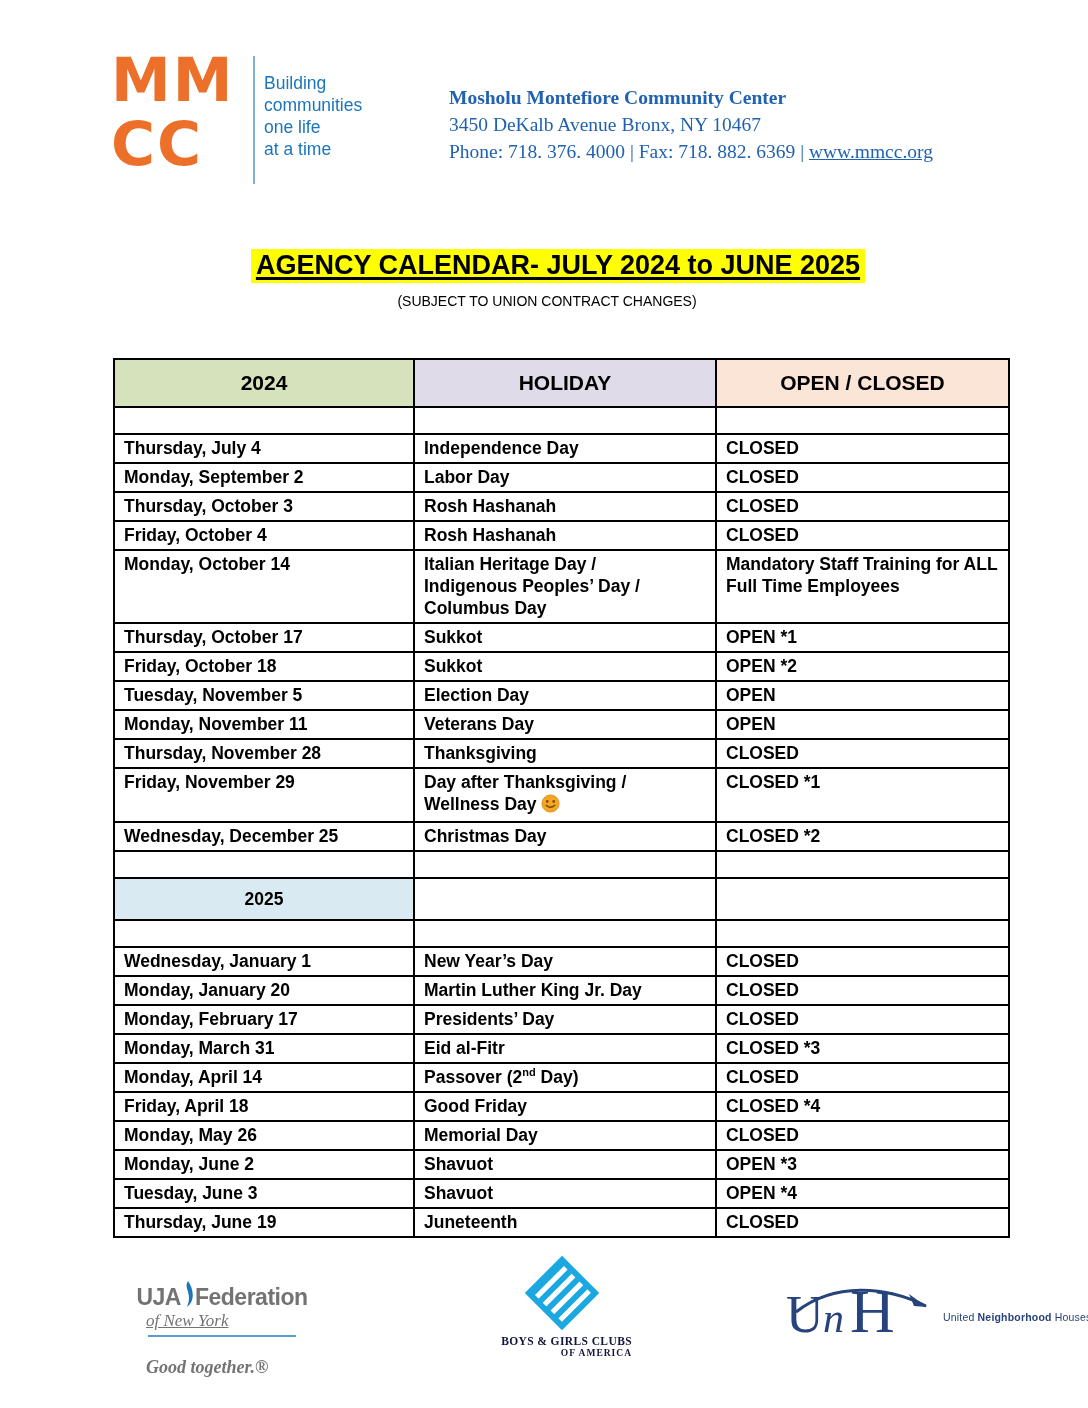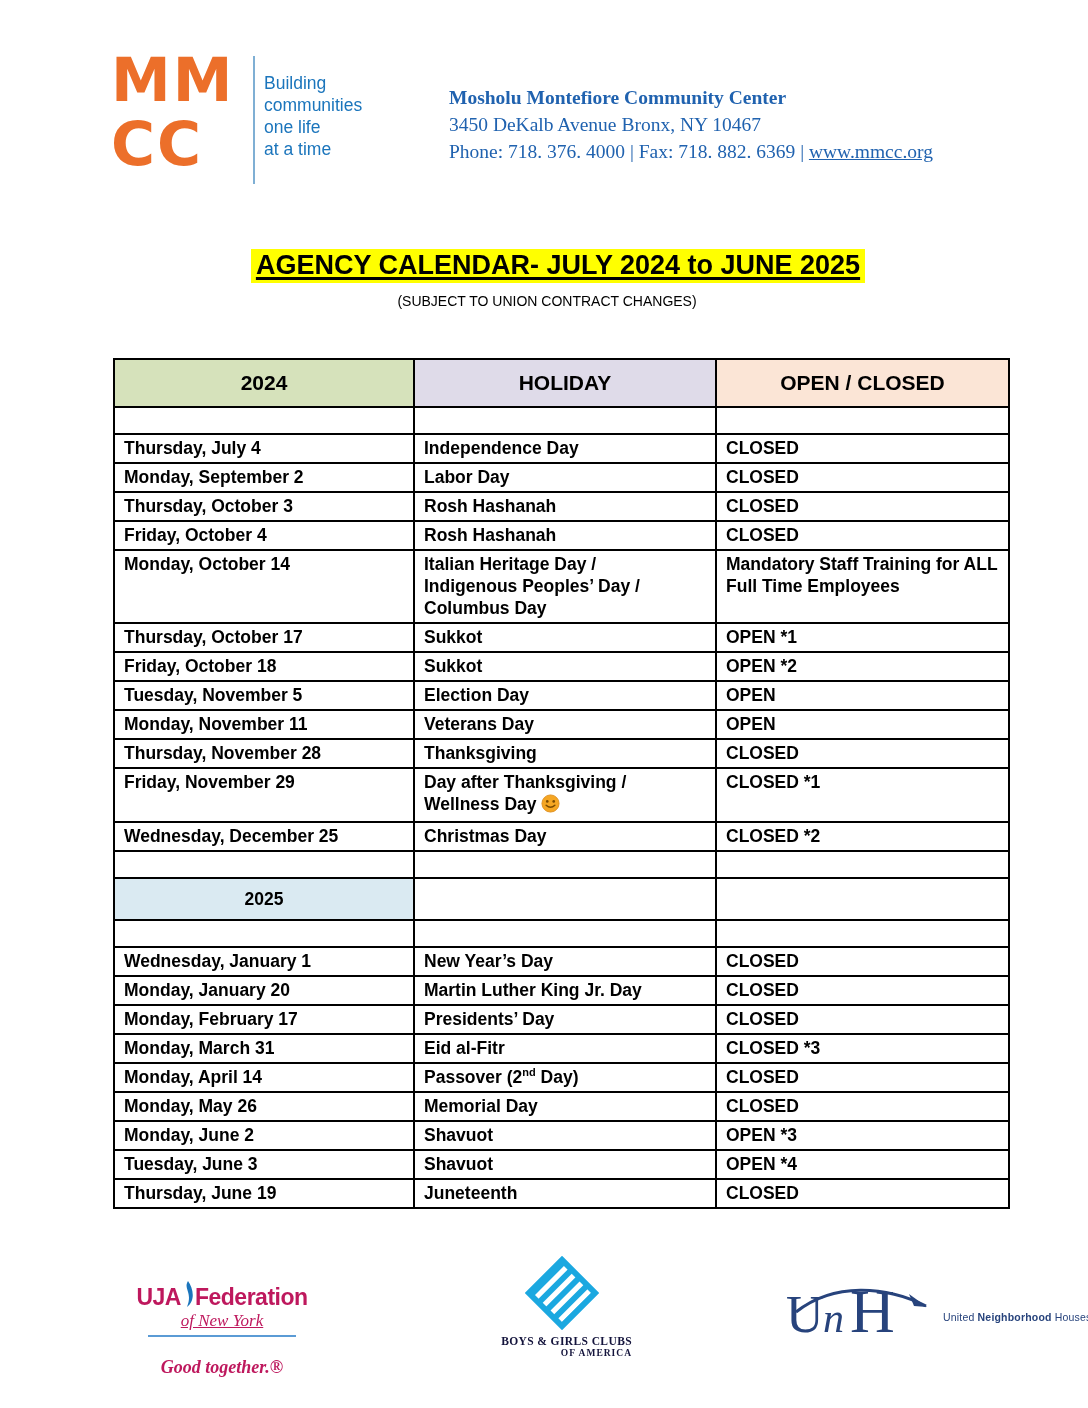--- a/index.html
+++ b/index.html
@@ -64,21 +64,21 @@
   .year2-cell {
     background:var(--lightblue) !important; text-align:center; vertical-align:middle !important;
     font-size:21px; height:32px; padding:4px !important;
   }
   .highlight-row td { background:var(--pink); }
   .holiday-cell { white-space:pre-line; }
   .cal-table sup { font-size:11px; line-height:0; }
   .emoji-face { display:inline-block; vertical-align:-3px; margin-left:4px; }
 
   
-  .uja { position:absolute; left:146px; top:1281px; width:152px; text-align:center; color:#be185d; }
+  .uja { position:absolute; left:146px; top:1281px; width:152px; color:#737373; }
   .uja-line1 { display:flex; align-items:center; justify-content:center;
     font-size:23px; font-weight:bold; letter-spacing:-0.5px; }
   .uja-line2 { font-family:"Liberation Serif", serif; font-style:italic; font-size:17px; margin-top:-3px;text-decoration:underline; }
   .uja-rule  { border-top:2px solid #5B9BD5; margin:4px 2px 7px; }
   .uja-line3 { font-family:"Liberation Serif", serif; font-style:italic; font-weight:bold; font-size:18px;margin-top:20px; }
 
   .bgca { position:absolute; left:492px; top:1256px; width:140px; text-align:right; color:#14143C; }
   .bgca svg { display:block; margin:0 auto 5px; }
   .bgca-stroke { stroke:var(--bgca-blue); }
   .bgca-line1 { font-family:"Liberation Serif", serif; font-weight:bold; font-size:11.5px; letter-spacing:0.4px; }
@@ -241,20 +241,25 @@
         </tr>
         <tr>
           <td>Monday, March 31</td>
           <td class="holiday-cell">Eid al-Fitr</td>
           <td>CLOSED *3</td>
         </tr>
         <tr>
           <td>Monday, April 14</td>
           <td class="holiday-cell"><span>Passover (2</span><sup>nd</sup><span> Day)</span></td>
           <td>CLOSED</td>
+        </tr>
+        <tr>
+          <td>Friday, April 18</td>
+          <td class="holiday-cell">Good Friday</td>
+          <td>CLOSED *4</td>
         </tr>
         <tr>
           <td>Monday, May 26</td>
           <td class="holiday-cell">Memorial Day</td>
           <td>CLOSED</td>
         </tr>
         <tr>
           <td>Monday, June 2</td>
           <td class="holiday-cell">Shavuot</td>
           <td>OPEN *3</td>

